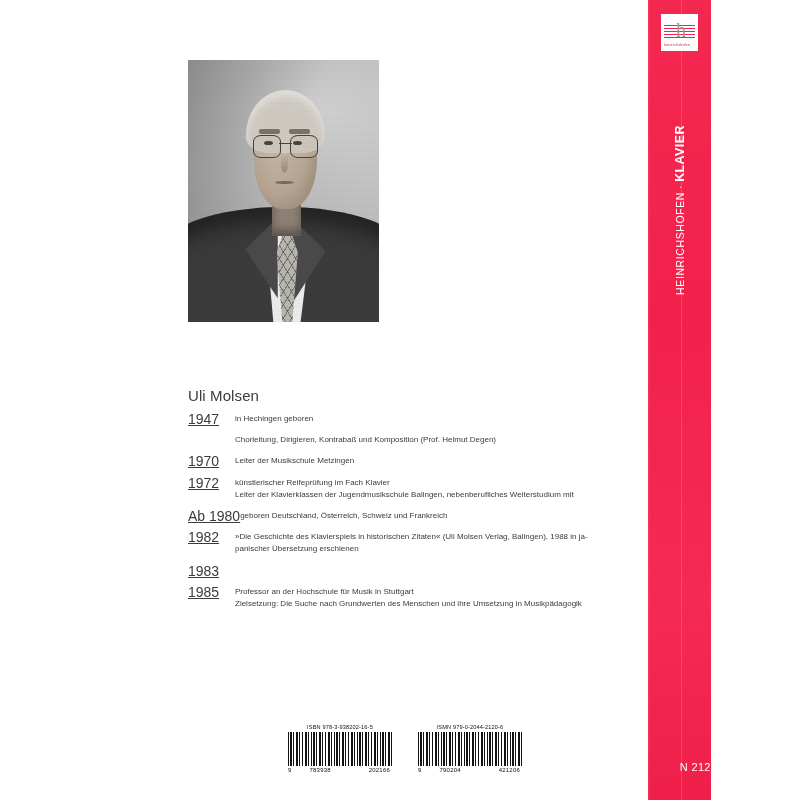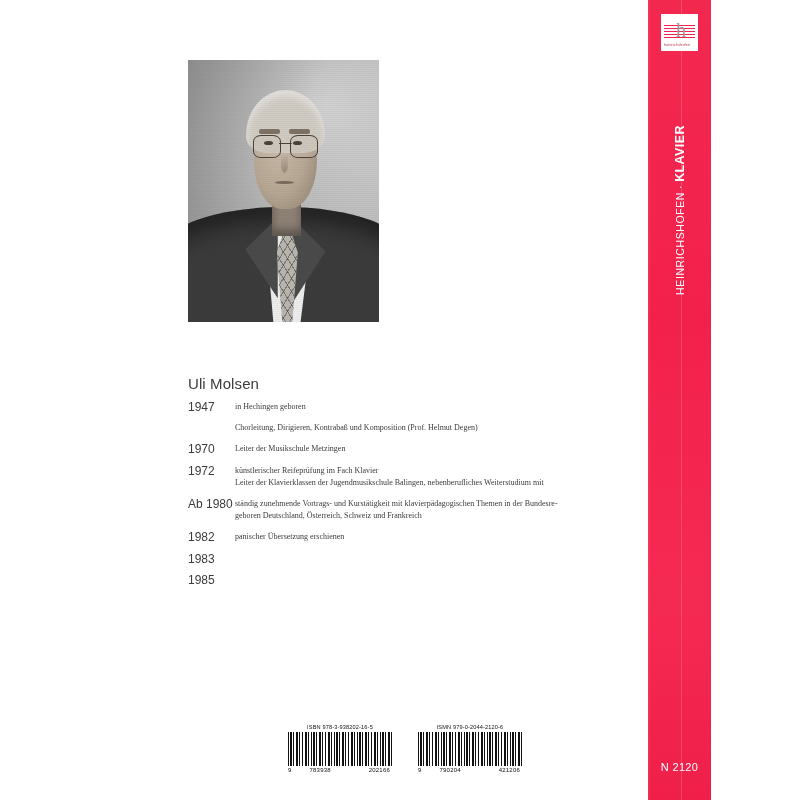--- a/index.html
+++ b/index.html
@@ -110,20 +110,21 @@
   
   #plate-number {
     position: absolute;
     left: 0;
     bottom: 27px;
     width: 63px;
     text-align: center;
     color: #ffffff;
     font-size: 11px;
     letter-spacing: .3px;
+    padding-left: 19px;
   }
 
   
   #portrait {
     position: absolute;
     left: 188px;
     top: 60px;
     width: 191px;
     height: 262px;
     background:
@@ -280,48 +281,48 @@
     position: absolute; inset: 0;
     background-image:
       repeating-linear-gradient(0deg, rgba(0,0,0,.025) 0 1px, rgba(255,255,255,.02) 1px 2px);
     mix-blend-mode: multiply;
   }
 
   
   #bio {
     position: absolute;
     left: 188px;
-    top: 375px;
+    top: 387px;
     width: 448px;
   }
   #bio-name {
     font-size: 15px;
     color: #3b3b3b;
     margin-bottom: 9px;
     letter-spacing: .1px;
   }
   .bio-row {
     display: flex;
     align-items: flex-start;
     margin-bottom: 9px;
   }
   .bio-year {
     flex: 0 0 47px;
-    font-size: 12px;
+    font-size: 14px;
     line-height: 12.2px;
     color: #3b3b3b;
     white-space: nowrap;
+    text-decoration: underline;
   }
   .bio-text {
     flex: 1 1 auto;
     font-size: 8px;
     line-height: 12.2px;
     color: #3b3b3b;
     text-align: justify;
-    font-family: Liberation Serif, serif;
   }
   .bio-text .line { display: block; }
 
   
   .barcode-block {
     position: absolute;
     top: 724px;
   }
   #barcode-isbn { left: 288px; }
   #barcode-ismn { left: 418px; }
@@ -411,35 +412,39 @@
         <div class="bio-row">
           <div class="bio-year">1972</div>
           <div class="bio-text">
             <span class="line">künstlerischer Reifeprüfung im Fach Klavier</span>
             <span class="line">Leiter der Klavierklassen der Jugendmusikschule Balingen, nebenberufliches Weiterstudium mit</span>
           </div>
         </div>
         <div class="bio-row">
           <div class="bio-year">Ab 1980</div>
           <div class="bio-text">
-            <span class="line">ständig zunehmende Vortrags- und Kurstätigkeit mit klavierpädagogischen Themen in der Bundesre-</span>
             <span class="line">geboren Deutschland, Österreich, Schweiz und Frankreich</span>
           </div>
         </div>
         <div class="bio-row">
           <div class="bio-year">1982</div>
           <div class="bio-text">
+            <span class="line">»Die Geschichte des Klavierspiels in historischen Zitaten« (Uli Molsen Verlag, Balingen), 1988 in ja-</span>
             <span class="line">panischer Übersetzung erschienen</span>
           </div>
         </div>
         <div class="bio-row">
           <div class="bio-year">1983</div>
         </div>
         <div class="bio-row">
           <div class="bio-year">1985</div>
+          <div class="bio-text">
+            <span class="line">Professor an der Hochschule für Musik in Stuttgart</span>
+            <span class="line">Zielsetzung: Die Suche nach Grundwerten des Menschen und ihre Umsetzung in Musikpädagogik</span>
+          </div>
         </div>
       </div>
   </div>
 
   <div class="barcode-block" id="barcode-isbn">
     <div class="barcode-caption">ISBN 978-3-938202-16-5</div>
     <div class="barcode-bars"></div>
     <div class="barcode-digits">
       <span class="g1">9</span>
       <span class="g2">783938</span>

